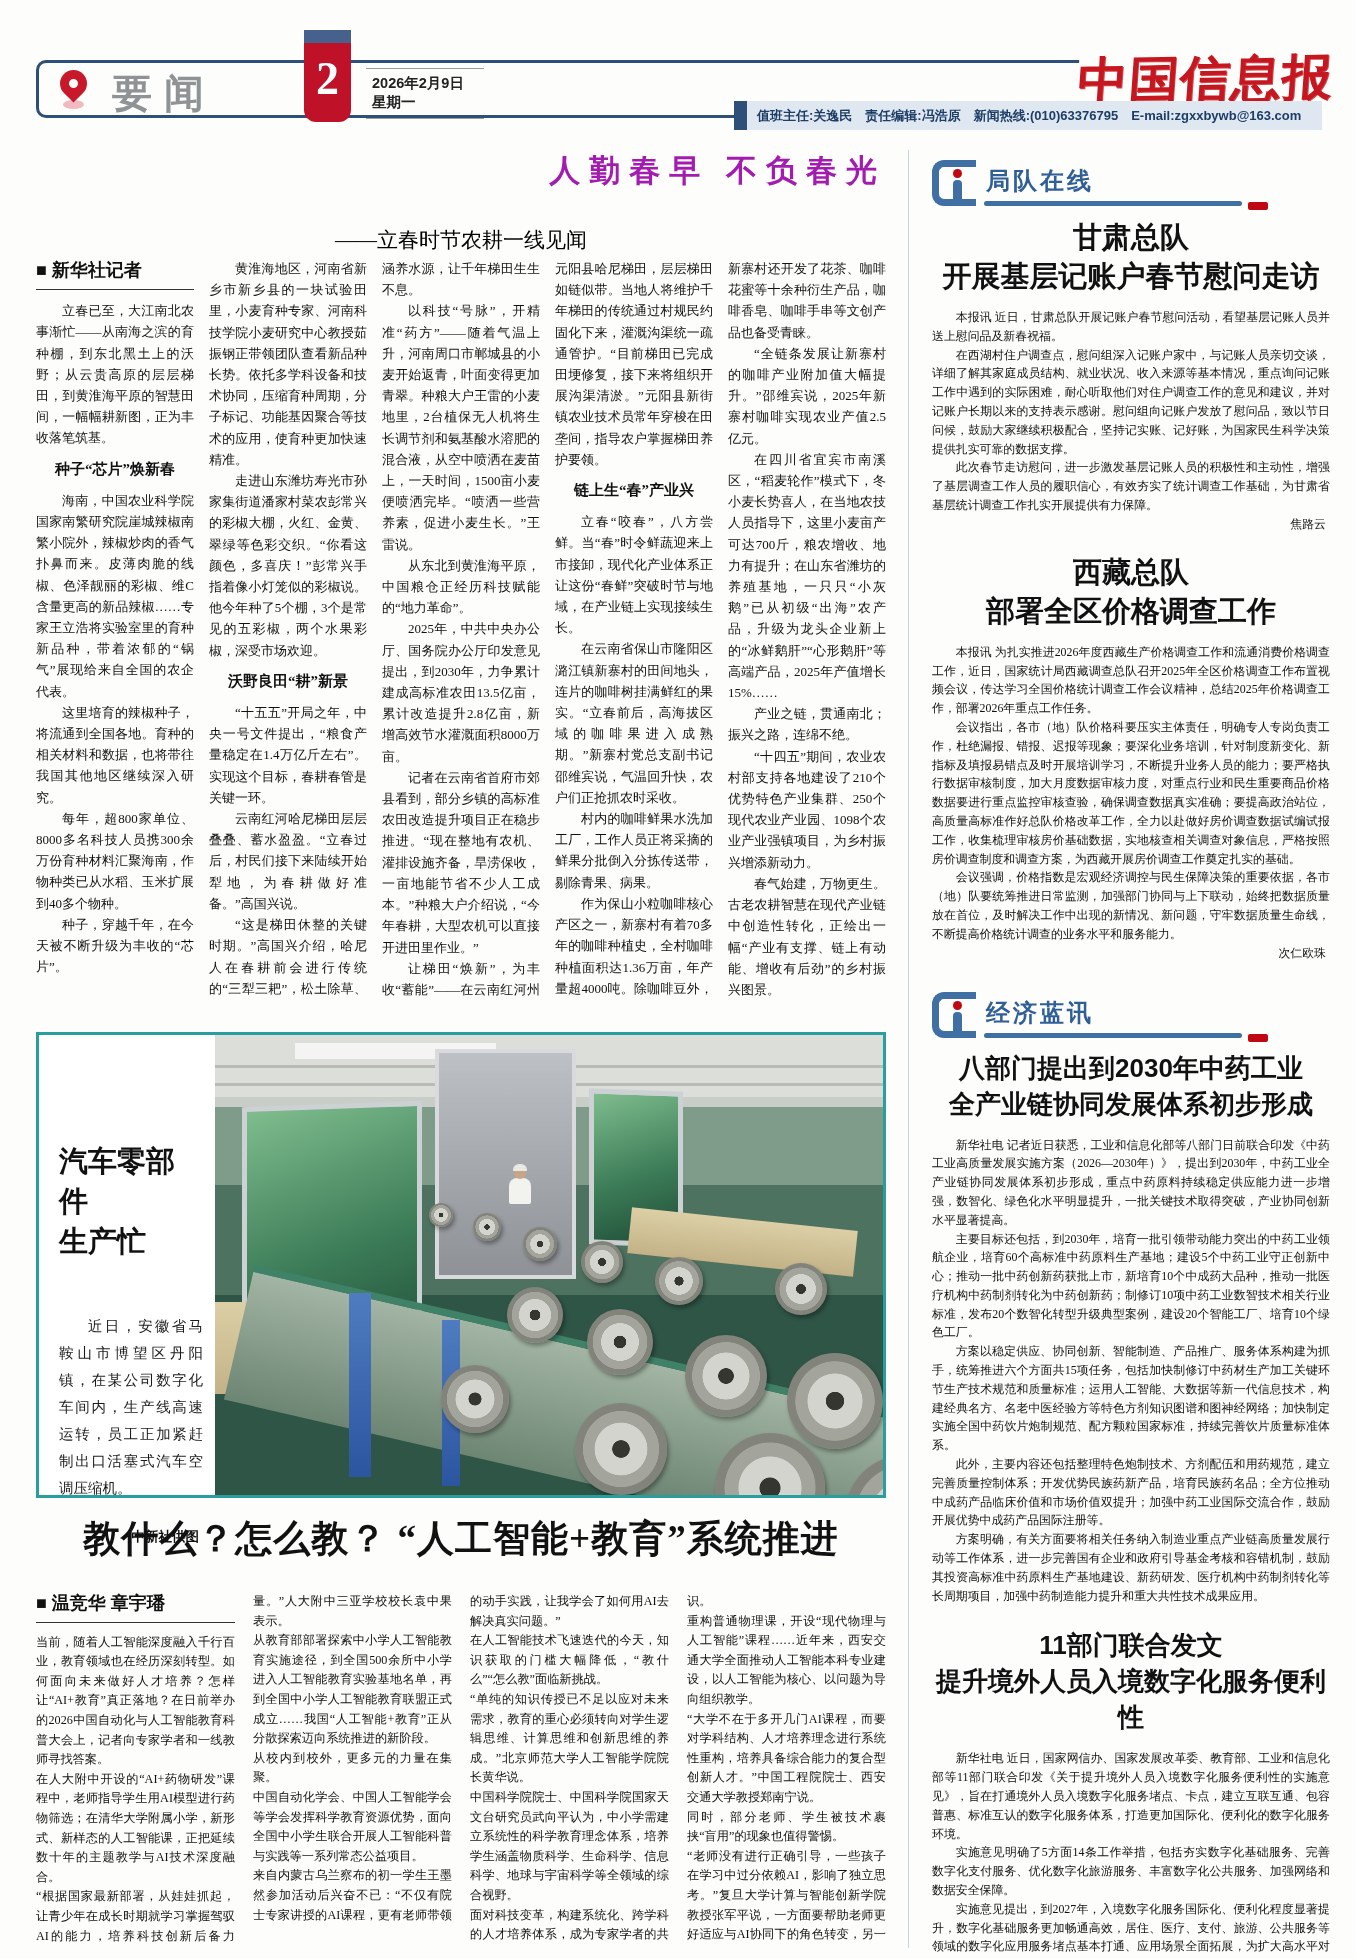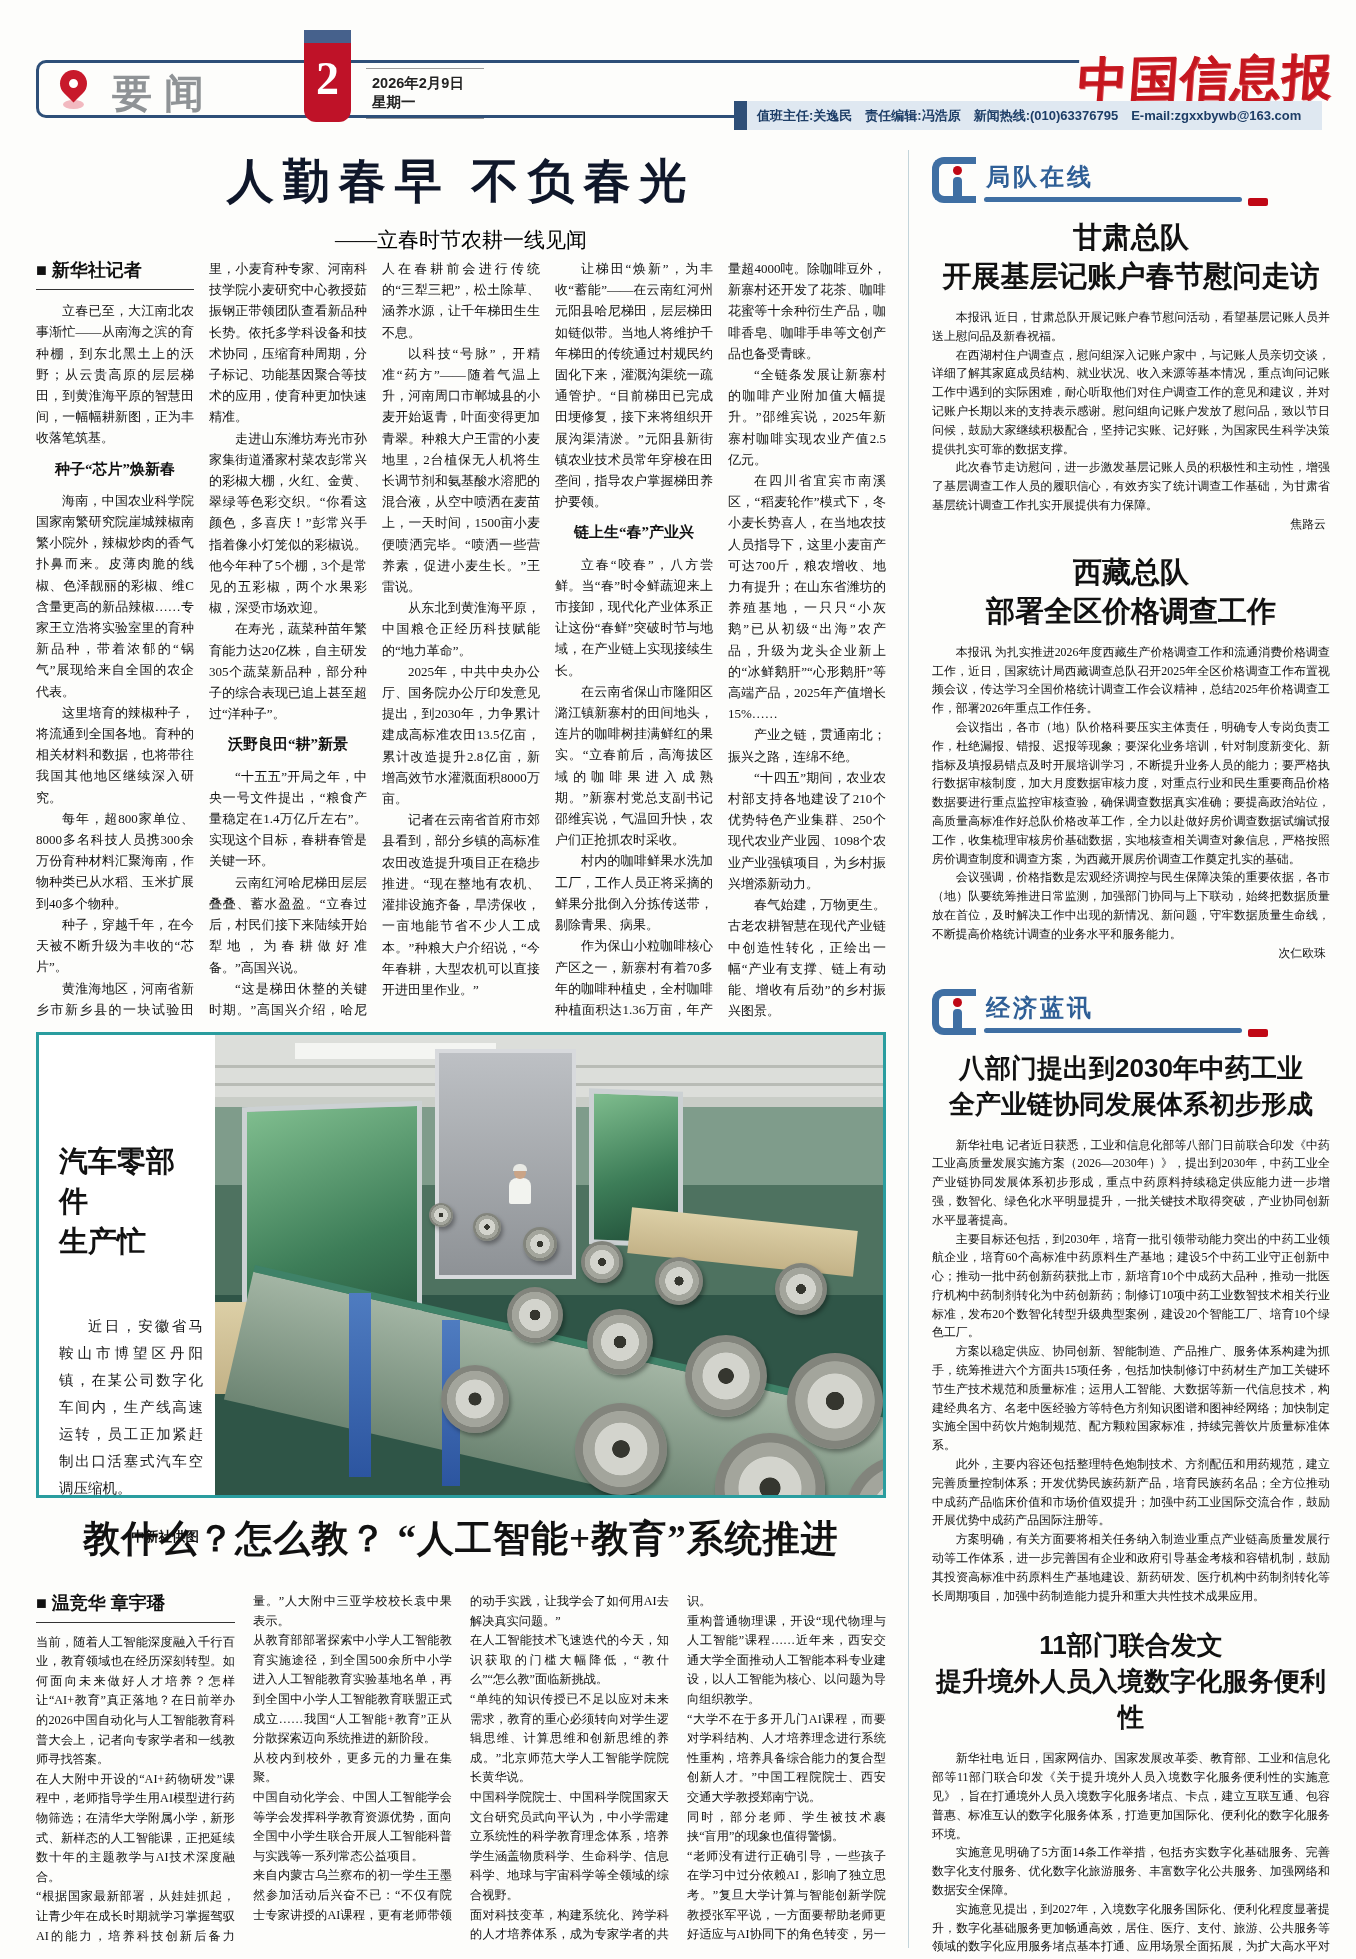--- a/index.html
+++ b/index.html
@@ -17,21 +17,21 @@
   .page-tab { left:304px; top:30px; width:47px; height:92px; }
   .tab-cap { width:100%; height:13px; background:#46618c; }
   .tab-body { width:100%; height:79px; background:#bf1228; border-radius:0 0 12px 12px; color:#fff; font-size:46px; font-weight:bold; text-align:center; line-height:72px; }
   .date-block { left:366px; top:68px; width:118px; border-top:1.5px solid #9b9b9b; border-bottom:1.5px solid #9b9b9b; padding:5px 2px 6px 6px; font-family:"Liberation Sans",sans-serif; font-size:14.5px; font-weight:bold; line-height:19px; color:#222; }
   .masthead { left:1078px; top:46px; width:252px; height:64px; background:#fdfdfb; color:#c5171f; font-weight:900; font-size:50px; letter-spacing:1px; transform:skewX(-5deg) rotate(-1deg); text-shadow:1px 1px 0 #d9454c; white-space:nowrap; }
   .infobar { left:734px; top:101px; width:588px; height:29px; background:#dfe8f1; display:flex; align-items:center; }
   .infobar-chip { width:13px; height:29px; background:#2e4f78; margin-right:10px; }
   .infobar-text { font-family:"Liberation Sans",sans-serif; font-size:13px; font-weight:bold; color:#1d3d66; white-space:nowrap; }
 
   
-  .main-headline { left:36px; top:150px; width:850px; text-align:center; font-size:47px; font-weight:bold; letter-spacing:9px; color:#0f172a; }
+  .main-headline { left:36px; top:150px; width:850px; text-align:right; font-size:31px; font-weight:bold; letter-spacing:9px; color:#a21caf; }
   .main-subtitle { left:36px; top:226px; width:850px; text-align:center; font-size:21px; color:#000; }
   .story { left:36px; top:258px; width:850px; height:770px; column-count:5; column-gap:15px; font-size:13px; line-height:21.2px; text-align:justify; overflow:hidden; }
   .story .para, .rbody .para { text-indent:2em; text-align:justify;font-family:Liberation Serif, serif; }
   .byline { font-weight:bold; font-size:18px; border-bottom:1.5px solid #333; padding:2px 0 8px 0; margin-bottom:10px; font-family:"Liberation Sans",sans-serif; }
   .subhead { font-weight:bold; font-size:15px; text-align:center; margin:10px 0; break-inside:avoid; }
 
   
   .photo-box { left:36px; top:1032px; width:850px; height:466px; border:3px solid #2a9d9f; background:#fff; display:flex; }
   .pcap { width:176px; padding:106px 12px 0 20px; }
   .pcap-t { font-size:29px; font-weight:bold; text-align:left; line-height:40px; }
@@ -50,21 +50,21 @@
   .worker::before { content:""; position:absolute; left:5px; top:-11px; width:12px; height:12px; background:#caa487; border-radius:50%; }
   .worker::after { content:""; position:absolute; left:4px; top:-14px; width:14px; height:7px; background:#e8e9e4; border-radius:6px 6px 0 0; }
 
   
   .bottom-headline { left:36px; top:1514px; width:850px; text-align:center; font-size:37px; font-weight:bold; letter-spacing:1px; }
   .bottom-story { left:36px; top:1592px; width:850px; height:358px; column-count:4; column-gap:18px; font-size:12.2px; line-height:19.6px; text-align:justify; overflow:hidden; }
 
   
   .vdivider { left:908px; top:150px; width:1px; height:1798px; background:#c3d4da; }
   .rcol { left:932px; top:154px; width:398px; }
-  .seclogo { display:flex; align-items:center; height:52px; margin-bottom:12px; }
+  .seclogo { display:flex; align-items:flex-end; height:52px; margin-bottom:12px; }
   .ci-mark { position:relative; width:44px; height:46px; border:7px solid #3f6fa3; border-right:none; border-radius:12px 0 0 12px; margin-right:8px; }
   .ci-dot { position:absolute; left:14px; top:2px; width:9px; height:9px; background:#c00815; border-radius:50%; }
   .ci-stem { position:absolute; left:14px; top:13px; width:9px; height:24px; background:#3f6fa3; border-radius:4px; }
   .seclogo-right { display:flex; flex-direction:column; }
   .seclogo-text { font-family:"Liberation Sans",sans-serif; font-weight:bold; font-size:24px; color:#2f5f96; letter-spacing:3px; padding:2px 0 4px 2px; }
   .seclogo-bar { position:relative; width:258px; height:5px; background:#3f6fa3; border-radius:3px; }
   .seclogo-red { position:absolute; right:-26px; bottom:-4px; width:20px; height:8px; background:#c00815; border-radius:2px; }
   .rh-serif { text-align:center; font-size:29px; font-weight:bold; line-height:39px; margin-bottom:12px; }
   .rh-sans { text-align:center; font-family:"Liberation Sans",sans-serif; font-size:26px; font-weight:bold; line-height:36px; margin-bottom:14px; }
   .rbody { font-size:11.9px; line-height:18.8px; text-align:justify; }
@@ -101,21 +101,20 @@
   <div class="abs story">
       <div class="byline">■ 新华社记者</div>
       <p class="para">立春已至，大江南北农事渐忙——从南海之滨的育种棚，到东北黑土上的沃野；从云贵高原的层层梯田，到黄淮海平原的智慧田间，一幅幅耕新图，正为丰收落笔筑基。</p>
       <div class="subhead">种子“芯片”焕新春</div>
       <p class="para">海南，中国农业科学院国家南繁研究院崖城辣椒南繁小院外，辣椒炒肉的香气扑鼻而来。皮薄肉脆的线椒、色泽靓丽的彩椒、维C含量更高的新品辣椒……专家王立浩将实验室里的育种新品种，带着浓郁的“锅气”展现给来自全国的农企代表。</p>
       <p class="para">这里培育的辣椒种子，将流通到全国各地。育种的相关材料和数据，也将带往我国其他地区继续深入研究。</p>
       <p class="para">每年，超800家单位、8000多名科技人员携300余万份育种材料汇聚海南，作物种类已从水稻、玉米扩展到40多个物种。</p>
       <p class="para">种子，穿越千年，在今天被不断升级为丰收的“芯片”。</p>
       <p class="para">黄淮海地区，河南省新乡市新乡县的一块试验田里，小麦育种专家、河南科技学院小麦研究中心教授茹振钢正带领团队查看新品种长势。依托多学科设备和技术协同，压缩育种周期，分子标记、功能基因聚合等技术的应用，使育种更加快速精准。</p>
       <p class="para">走进山东潍坊寿光市孙家集街道潘家村菜农彭常兴的彩椒大棚，火红、金黄、翠绿等色彩交织。“你看这颜色，多喜庆！”彭常兴手指着像小灯笼似的彩椒说。他今年种了5个棚，3个是常见的五彩椒，两个水果彩椒，深受市场欢迎。</p>
-      <p class="para">在寿光，蔬菜种苗年繁育能力达20亿株，自主研发305个蔬菜新品种，部分种子的综合表现已追上甚至超过“洋种子”。</p>
       <div class="subhead">沃野良田“耕”新景</div>
       <p class="para">“十五五”开局之年，中央一号文件提出，“粮食产量稳定在1.4万亿斤左右”。实现这个目标，春耕春管是关键一环。</p>
       <p class="para">云南红河哈尼梯田层层叠叠、蓄水盈盈。“立春过后，村民们接下来陆续开始犁地，为春耕做好准备。”高国兴说。</p>
       <p class="para">“这是梯田休整的关键时期。”高国兴介绍，哈尼人在春耕前会进行传统的“三犁三耙”，松土除草、涵养水源，让千年梯田生生不息。</p>
       <p class="para">以科技“号脉”，开精准“药方”——随着气温上升，河南周口市郸城县的小麦开始返青，叶面变得更加青翠。种粮大户王雷的小麦地里，2台植保无人机将生长调节剂和氨基酸水溶肥的混合液，从空中喷洒在麦苗上，一天时间，1500亩小麦便喷洒完毕。“喷洒一些营养素，促进小麦生长。”王雷说。</p>
       <p class="para">从东北到黄淮海平原，中国粮仓正经历科技赋能的“地力革命”。</p>
       <p class="para">2025年，中共中央办公厅、国务院办公厅印发意见提出，到2030年，力争累计建成高标准农田13.5亿亩，累计改造提升2.8亿亩，新增高效节水灌溉面积8000万亩。</p>
       <p class="para">记者在云南省首府市郊县看到，部分乡镇的高标准农田改造提升项目正在稳步推进。“现在整地有农机、灌排设施齐备，旱涝保收，一亩地能节省不少人工成本。”种粮大户介绍说，“今年春耕，大型农机可以直接开进田里作业。”</p>
       <p class="para">让梯田“焕新”，为丰收“蓄能”——在云南红河州元阳县哈尼梯田，层层梯田如链似带。当地人将维护千年梯田的传统通过村规民约固化下来，灌溉沟渠统一疏通管护。“目前梯田已完成田埂修复，接下来将组织开展沟渠清淤。”元阳县新街镇农业技术员常年穿梭在田垄间，指导农户掌握梯田养护要领。</p>
       <div class="subhead">链上生“春”产业兴</div>

